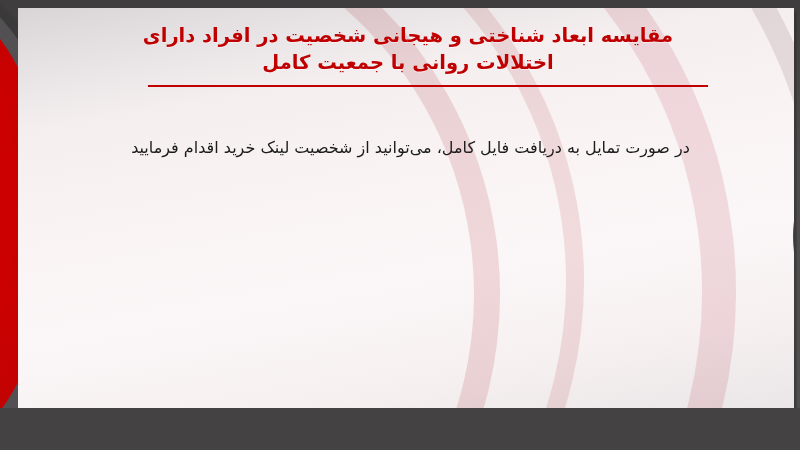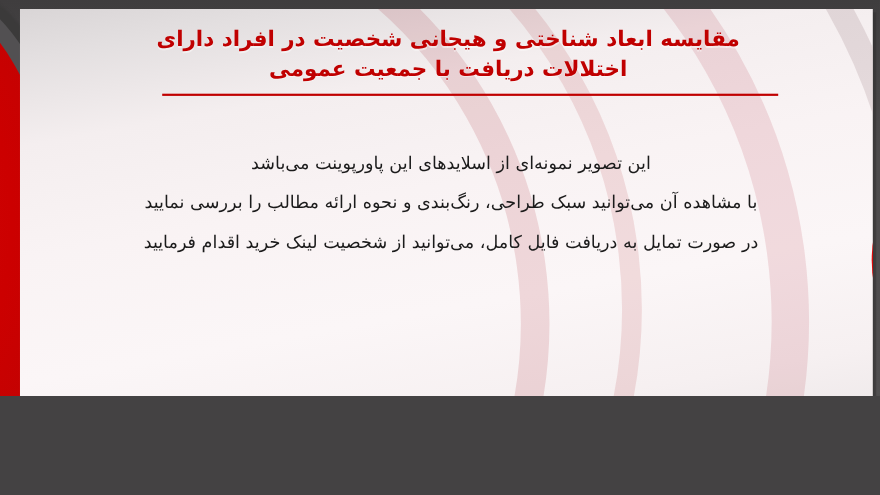--- a/index.html
+++ b/index.html
@@ -3,21 +3,21 @@
 <meta charset="utf-8">
 <style>
   html, body {
     margin: 0;
     padding: 0;
     background: #444243;
   }
   #slide {
     position: relative;
     width: 800px;
-    height: 360px;
+    height: 408px;
     overflow: hidden;
     background: #4a4849;
     font-family: "DejaVu Sans", "Liberation Sans", sans-serif;
   }
 
   
   .frame-bg {
     position: absolute;
     inset: 0;
     background: linear-gradient(180deg, #3f3d3e 0%, #4d4b4c 40%, #514f50 100%);
@@ -165,24 +165,22 @@
         <div class="arc" style="left:-215px; top:-430px; width:1260px; height:1260px; border-width:16px; border-color:rgba(212,200,203,.55); transform:rotate(-8deg);"></div>
         <div class="arc" style="left:-200px; top:-500px; width:1370px; height:1370px; border-width:40px; border-color:rgba(230,190,194,.35); transform:rotate(-8deg);"></div>
         <div class="arc" style="left:-190px; top:-600px; width:1520px; height:1520px; border-width:24px; border-color:rgba(214,202,205,.50); transform:rotate(-8deg);"></div>
       </div>
     </div>
 
     <div class="circle-right"></div>
 
     <div class="title-block">
       <div class="title-line">مقایسه ابعاد شناختی و هیجانی شخصیت در افراد دارای</div>
-      <div class="title-line">اختلالات دریافت با جمعیت عمومی</div>
+      <div class="title-line">اختلالات روانی با جمعیت کامل</div>
     </div>
     <div class="title-rule"></div>
 
     <div class="body-block">
-      <div class="body-line">این تصویر نمونه‌ای از اسلایدهای این پاورپوینت می‌باشد</div>
-      <div class="body-line">با مشاهده آن می‌توانید سبک طراحی، رنگ‌بندی و نحوه ارائه مطالب را بررسی نمایید</div>
       <div class="body-line">در صورت تمایل به دریافت فایل کامل، می‌توانید از شخصیت لینک خرید اقدام فرمایید</div>
     </div>
   </div>
 
 </div>
 
 </body></html>

